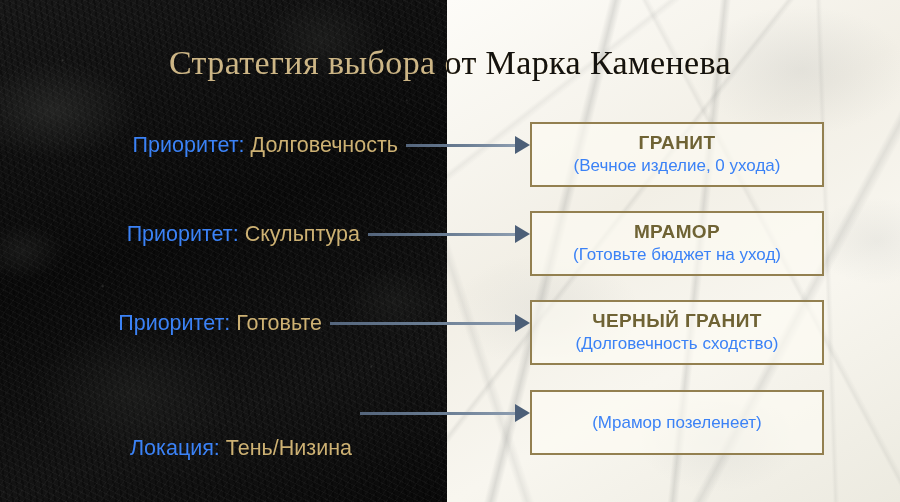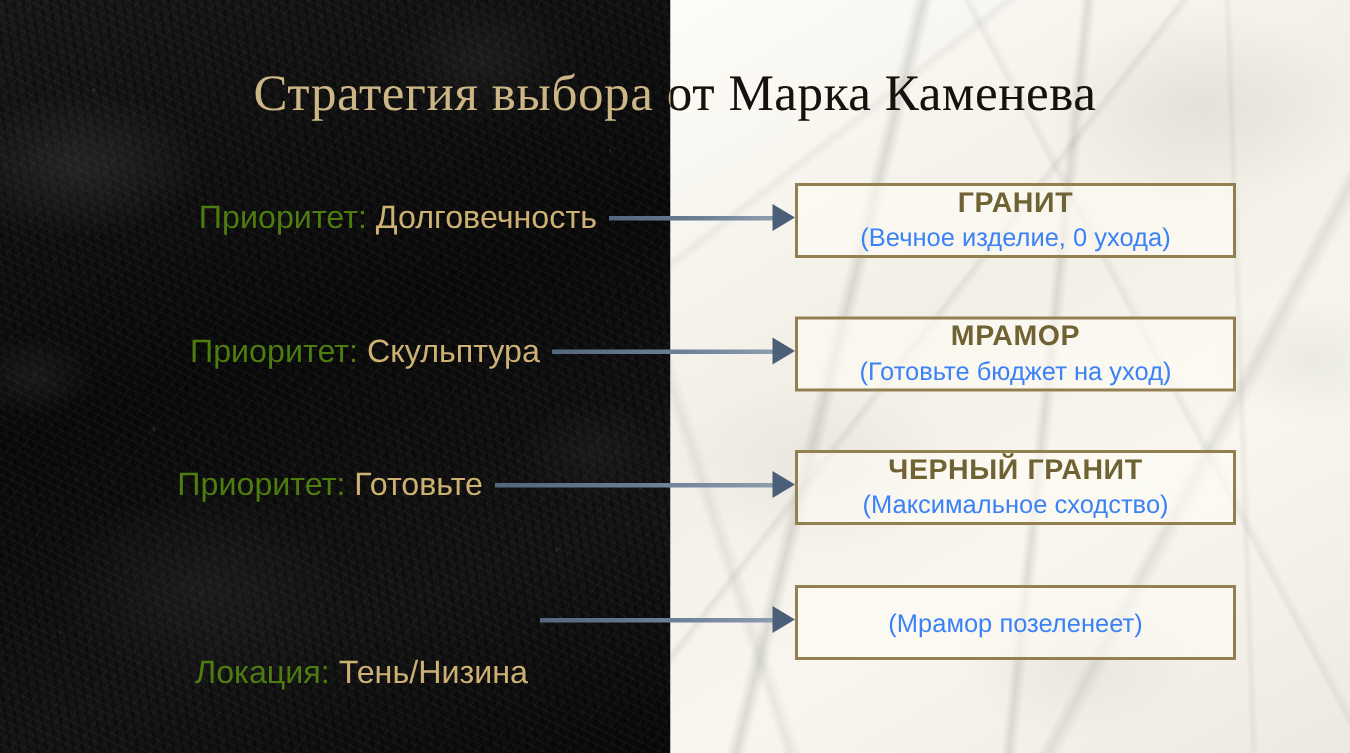--- a/index.html
+++ b/index.html
@@ -111,21 +111,21 @@
     height: 34px;
     display: flex;
     align-items: center;
     justify-content: flex-end;
     white-space: nowrap;
     font-size: 21.5px;
     line-height: 34px;
     font-weight: 400;
   }
   .label-inner { display: inline-block; padding-right: 0; }
-  .lbl-key { color: #4d7c0f; }
+  .lbl-key { color: #3b82f6; }
   .lbl-val { color: #cdb173; }
 
   
   .arrow {
     position: absolute;
     height: 16px;
     display: flex;
     align-items: center;
     pointer-events: none;
   }
@@ -141,21 +141,21 @@
     border-bottom: 9px solid transparent;
     border-left: 15px solid #4c5f78;
     margin-left: -1px;
   }
 
   
   .opt-box {
     position: absolute;
     left: 530px;
     width: 294px;
-    height: 50px;
+    height: 65px;
     box-sizing: border-box;
     border: 2px solid #938050;
     background: rgba(253,251,243,0.62);
     display: flex;
     flex-direction: column;
     align-items: center;
     justify-content: center;
     text-align: center;
   }
   .opt-title {
@@ -213,21 +213,21 @@
       </div>
       <div class="label-row" style="top: 306px; width: 322px;">
         <span class="label-inner"><span class="lbl-key">Приоритет:</span> <span class="lbl-val">Готовьте</span></span>
       </div>
       <div class="arrow" style="left: 330px; top: 315px; width: 200px;">
         <div class="arrow-line"></div>
         <div class="arrow-head"></div>
       </div>
       <div class="opt-box" style="top: 300px;">
         <div class="opt-title">ЧЕРНЫЙ ГРАНИТ</div>
-        <div class="opt-sub">(Максимальное сходство)</div>
+        <div class="opt-sub">(Долговечность сходство)</div>
       </div>
       <div class="label-row" style="top: 396px; width: 352px; margin-top: 35px;">
         <span class="label-inner"><span class="lbl-key">Локация:</span> <span class="lbl-val">Тень/Низина</span></span>
       </div>
       <div class="arrow" style="left: 360px; top: 405px; width: 170px;">
         <div class="arrow-line"></div>
         <div class="arrow-head"></div>
       </div>
       <div class="opt-box" style="top: 390px;">
         <div class="opt-sub">(Мрамор позеленеет)</div>

